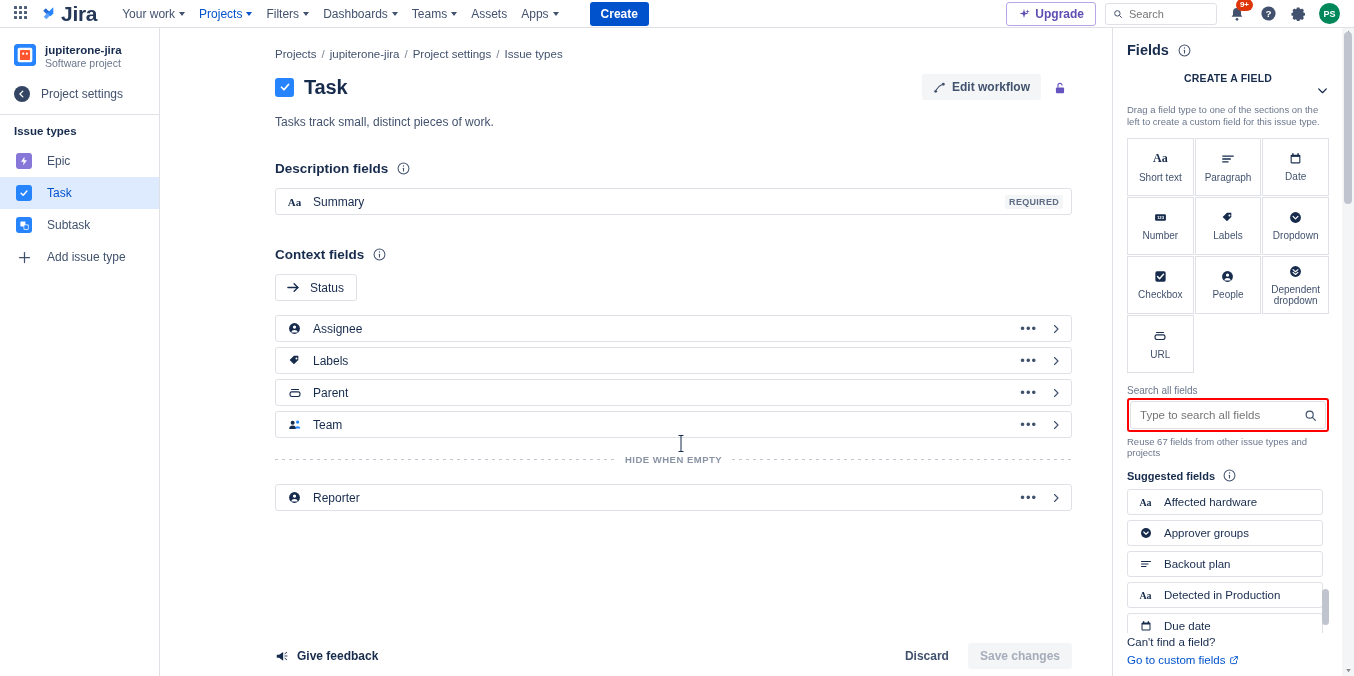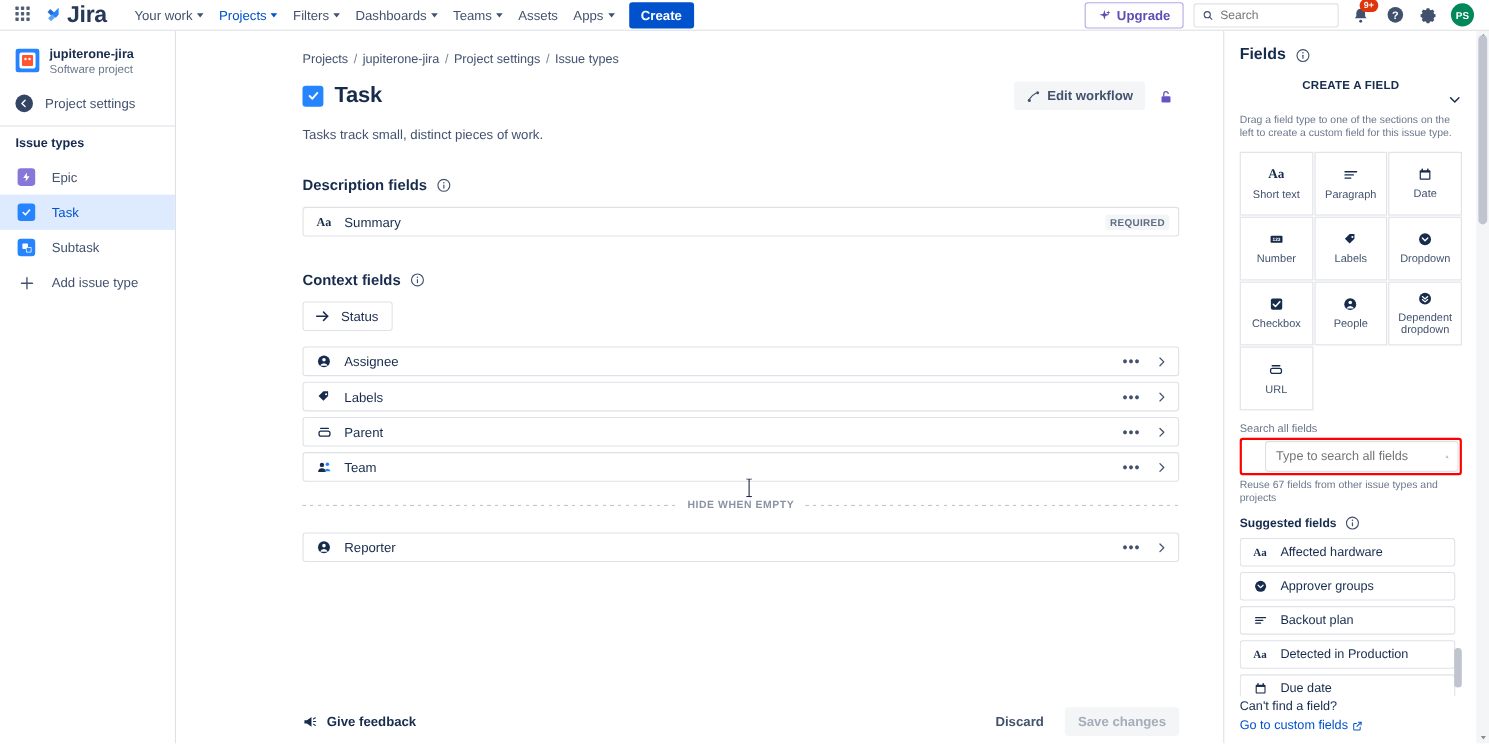--- a/index.html
+++ b/index.html
@@ -26,31 +26,31 @@
   .jira-word { font-size: 21px; font-weight: 600; color: #253858; letter-spacing: -0.3px; }
   .nav-item {
     display: flex; align-items: center; gap: 3px;
     font-size: 12px; color: #42526E; padding: 4px 7px; border-radius: 3px;
     cursor: pointer; white-space: nowrap;
   }
   .nav-item.active { color: #0052CC; }
   .caret { width:0;height:0;border-left:3.5px solid transparent;border-right:3.5px solid transparent;border-top:4px solid currentColor; margin-left:1px; }
   .create-btn {
     background: #0052CC; color: #fff; font-size: 12px; font-weight: 600;
-    padding: 5px 11px; border-radius: 3px; border: none; cursor: pointer; margin-left: 6px;
+    padding: 5px 11px; border-radius: 3px; border: none; cursor: pointer; margin-left: 24px;
   }
   .topnav-right { margin-left: auto; display: flex; align-items: center; gap: 9px; padding-right: 6px; }
   .upgrade-btn {
     display: flex; align-items: center; gap: 5px;
     border: 1px solid #B7A5E8; color: #5E4DB2; background: #fff;
     font-size: 12px; font-weight: 600; padding: 4px 11px; border-radius: 3px; cursor: pointer;
   }
   .search-box {
     display: flex; align-items: center; gap: 6px;
-    width: 132px; height: 22px; border: 1px solid #DFE1E6; border-radius: 3px;
+    width: 112px; height: 22px; border: 1px solid #DFE1E6; border-radius: 3px;
     padding: 0 7px; background: #fff; cursor: text;
   }
   .search-box input { border: none; outline: none; font-size: 11px; color: #7A869A; width: 100%; font-family: inherit; background: transparent; }
   .icon-btn { position: relative; width: 22px; height: 22px; display: flex; align-items: center; justify-content: center; cursor: pointer; border-radius: 50%; }
   .notif-badge {
     position: absolute; top: -4px; right: -5px;
     background: #DE350B; color: #fff; font-size: 8px; font-weight: 700;
     border-radius: 7px; padding: 1px 4px; line-height: 10px;
   }
   .avatar {
@@ -149,21 +149,21 @@
   .type-cell {
     border: 1px solid #DFE1E6; background: #fff; height: 58px;
     display: flex; flex-direction: column; align-items: center; justify-content: center; gap: 6px;
     cursor: grab; padding: 4px 2px;
   }
   .type-label { font-size: 10px; color: #42526E; text-align: center; line-height: 11px; }
   .search-all-label { font-size: 10px; color: #6B778C; margin-top: 12px; margin-bottom: 2px; }
   .search-all-wrap { border: 2px solid #FF0000; border-radius: 3px; padding: 1px; }
   .search-all {
     display: flex; align-items: center; height: 28px; border: 1px solid #DFE1E6;
-    border-radius: 3px; padding: 0 8px 0 9px; background: #fff; margin-left: 20px;
+    border-radius: 3px; padding: 0 8px 0 9px; background: #fff;
   }
   .search-all input { border: none; outline: none; font-size: 11.5px; color: #5E6C84; flex: 1; background: transparent; font-family: inherit;}
   .reuse-note { font-size: 9.5px; color: #6B778C; margin-top: 4px; }
   .sug-head { display: flex; align-items: center; gap: 8px; margin-top: 11px; margin-bottom: 7px; }
   .sug-title { font-size: 11px; font-weight: 700; color: #172B4D; }
   .sug-list { position: relative; height: 144px; overflow: hidden; }
   .sug-item {
     display: flex; align-items: center; gap: 11px;
     height: 26px; border: 1px solid #DFE1E6; border-radius: 3px; background: #fff;
     padding: 0 10px; margin-bottom: 5px; cursor: grab; width: 196px;

